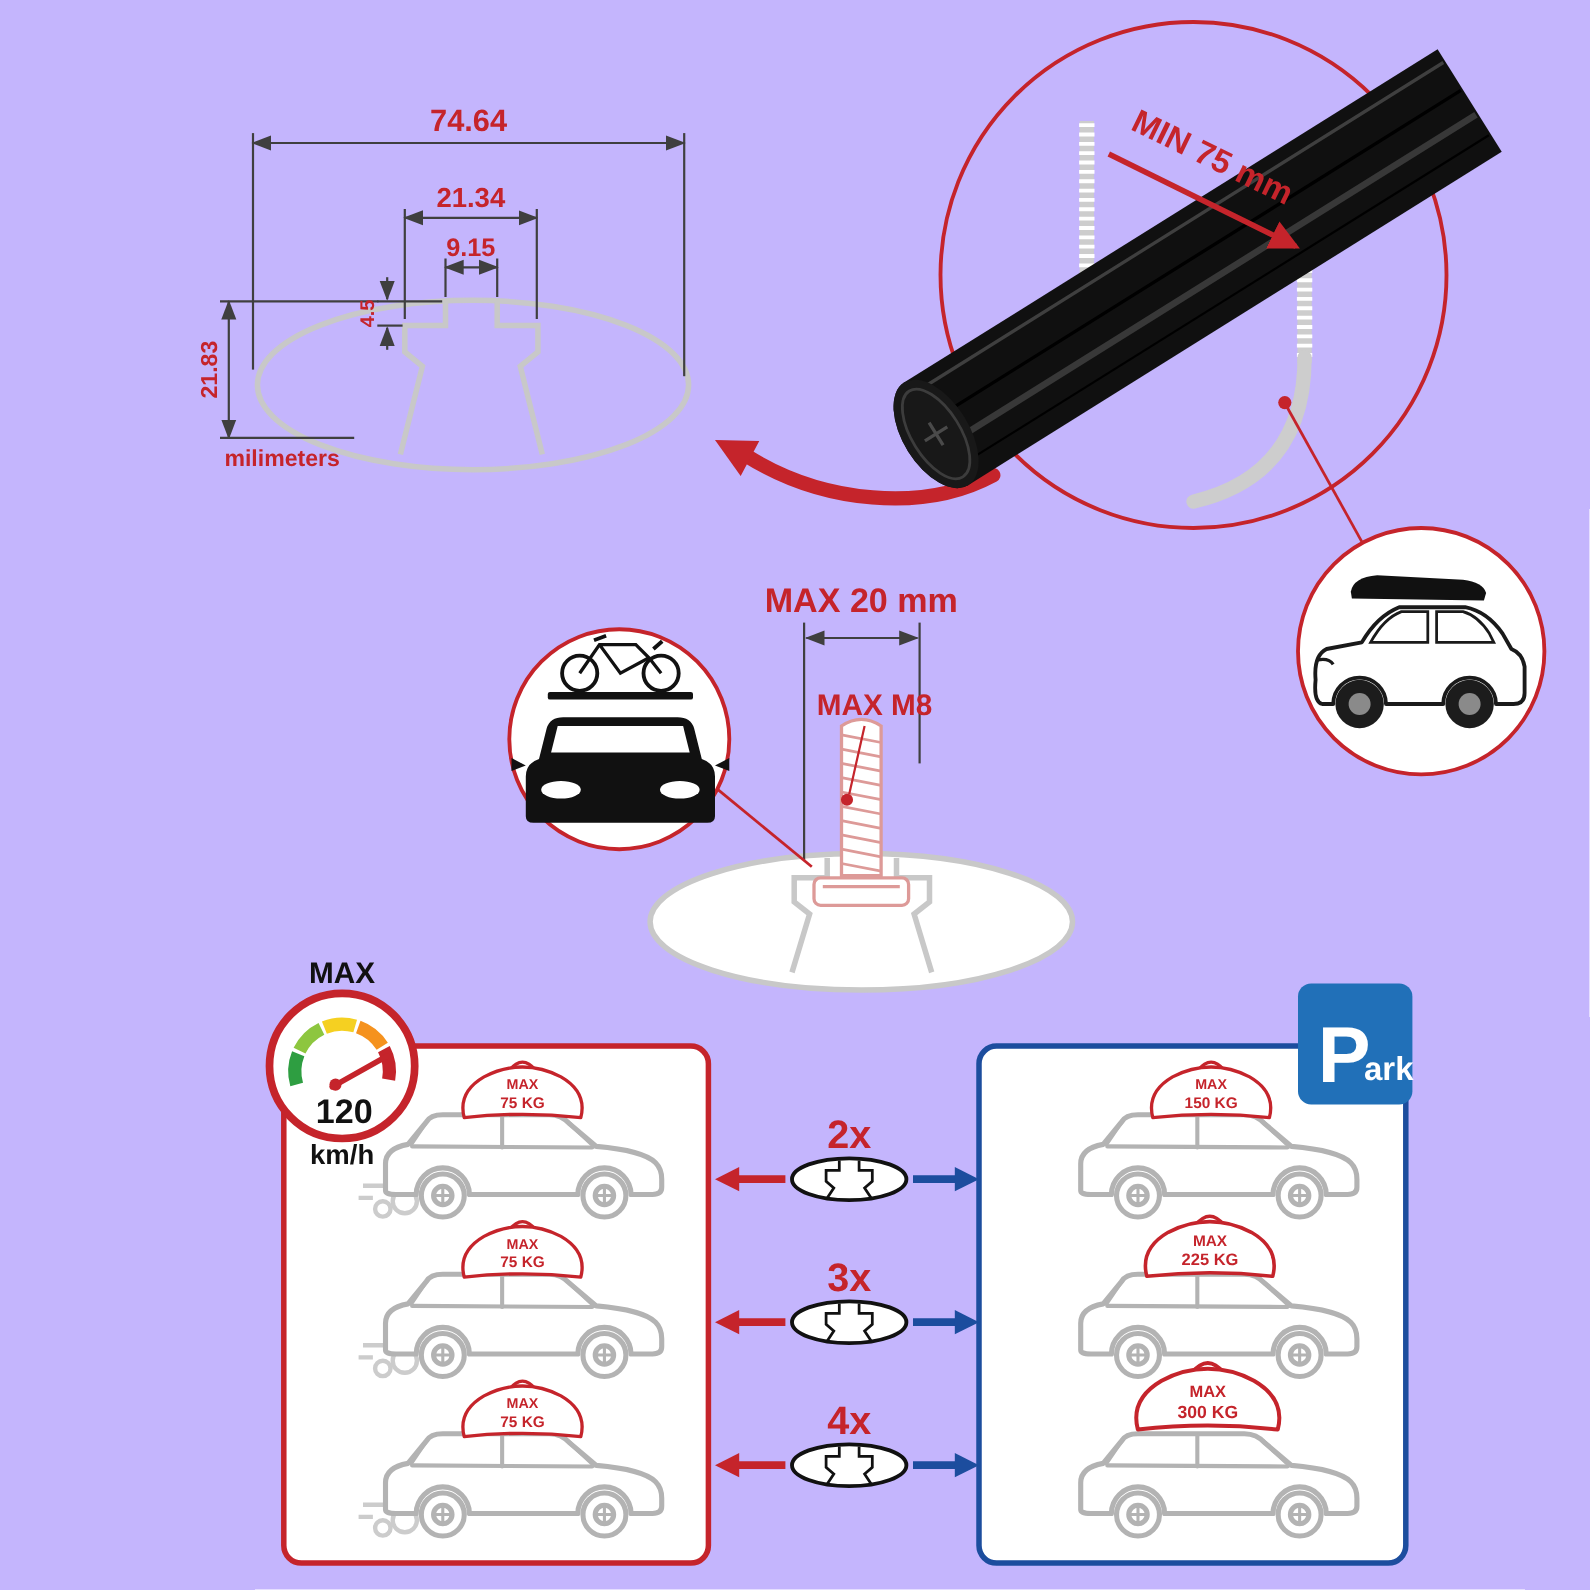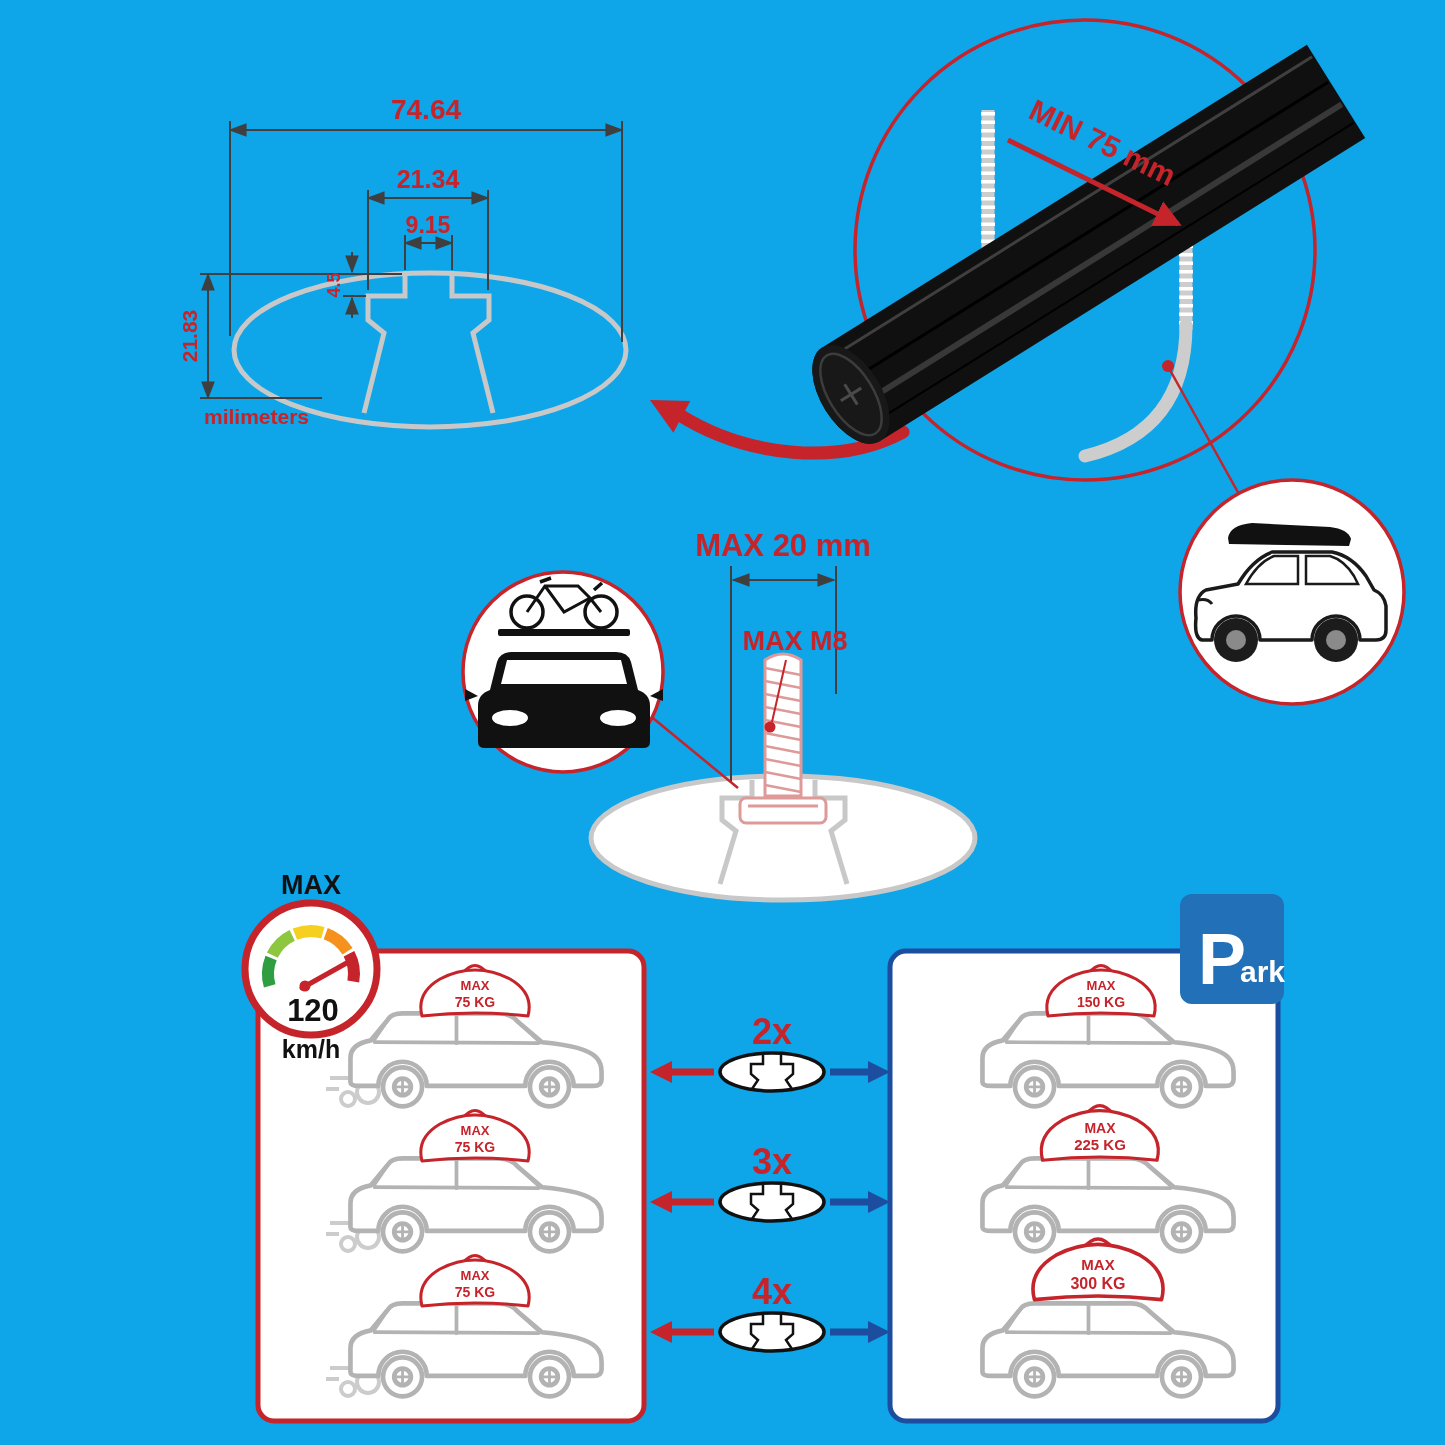--- a/index.html
+++ b/index.html
@@ -4,21 +4,21 @@
 <style>
   :root{
     --red:#c5242b;
     --blue:#1c4d9e;
     --sign-blue:#2170b8;
     --gray:#c8c8c8;
     --dim:#3f3f3f;
     --ink:#111111;
   }
   html,body{margin:0;padding:0;background:#ffffff;}
-  #stage{position:relative;width:1445px;height:1445px;background:#0ea5e9;overflow:hidden;}
+  #stage{position:relative;width:1445px;height:1445px;background:#c4b5fd;overflow:hidden;}
   svg{display:block;}
   text{font-family:"Liberation Sans", sans-serif;}
   .dimtxt{fill:var(--red);font-weight:bold;}
   .redtxt{fill:var(--red);font-weight:bold;}
   .blktxt{fill:#111;font-weight:bold;}
 </style>
 </head>
 <body>
 
 <div id="stage">

